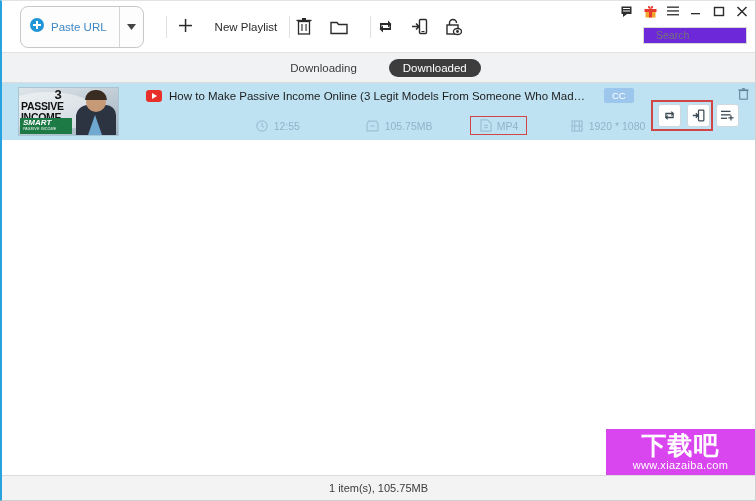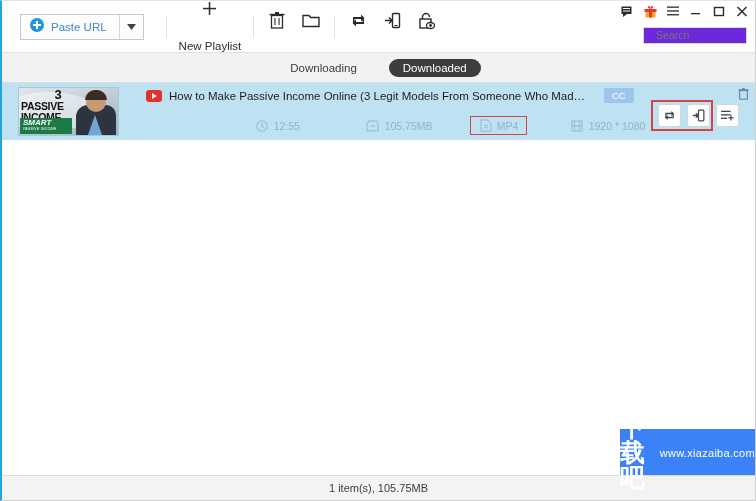--- a/index.html
+++ b/index.html
@@ -30,39 +30,39 @@
   .wc svg { display: block; }
   .gift { font-size: 13px; line-height: 1; }
 
   
   .toolbar {
     position: absolute; top: 0; left: 0; right: 0; height: 51px;
     background: #ffffff;
     display: flex; align-items: center;
   }
   .paste-group {
-    display: flex; align-items: stretch; height: 26px;
+    display: flex; align-items: stretch; height: 42px;
     margin-left: 18px;
-    border: 1px solid #c8c8c8; border-radius: 0;
+    border: 1px solid #c8c8c8; border-radius: 8px;
     background: #fdfdfd; overflow: hidden;
   }
   .paste-main {
     display: flex; align-items: center; gap: 7px;
     padding: 0 12px 0 9px; cursor: pointer;
   }
   .paste-label { font-size: 11.5px; color: #3f87c4; white-space: nowrap; }
   .paste-caret {
     width: 24px; border-left: 1px solid #d6d6d6;
     display: flex; align-items: center; justify-content: center;
     cursor: pointer;
   }
   .sep { width: 1px; height: 22px; background: #e0e0e0; }
   .tb-btn {
     display: flex; align-items: center; justify-content: space-between;
-    gap: 23px; cursor: pointer; color: #2b2b2b; flex-direction: column;
+    gap: 23px; cursor: pointer; color: #2b2b2b;
   }
   .newpl { padding: 0 12px; font-size: 11.5px; white-space: nowrap; }
   .icon-btn { width: 34px; height: 30px; }
 
   .search-wrap { position: absolute; top: 24px; right: 8px; }
   .search-box {
     width: 104px; height: 17px;
     border: 1px solid #d8d8d8; background: #6d28d9;
     font-size: 10.5px; color: #b6b6b6;
     padding: 0 12px; outline: none;
@@ -170,22 +170,22 @@
   .statusbar {
     position: absolute; left: 0; right: 0; bottom: 0; height: 25px;
     background: #f3f3f3; border-top: 1px solid #dcdcdc;
     display: flex; align-items: center; justify-content: center; margin-top: 12px;
   }
   .status-text { font-size: 11px; color: #3c3c3c; }
 
   
   .watermark {
     position: absolute; right: 0; bottom: 25px;
-    width: 135px; height: 46px; background: #3b82f6;
-    color: #ffffff; display: flex; flex-direction: row;
+    width: 149px; height: 46px; background: #d946ef;
+    color: #ffffff; display: flex; flex-direction: column;
     align-items: center; justify-content: center; line-height: 1;
   }
   .wm-cn { font-size: 25px; font-weight: bold; letter-spacing: 1px;
            font-family: "DejaVu Sans", sans-serif; }
   .wm-url { font-size: 11px; margin-top: 2px; letter-spacing: .3px; }
 </style>
 </head>
 <body>
 
 <div id="app">

